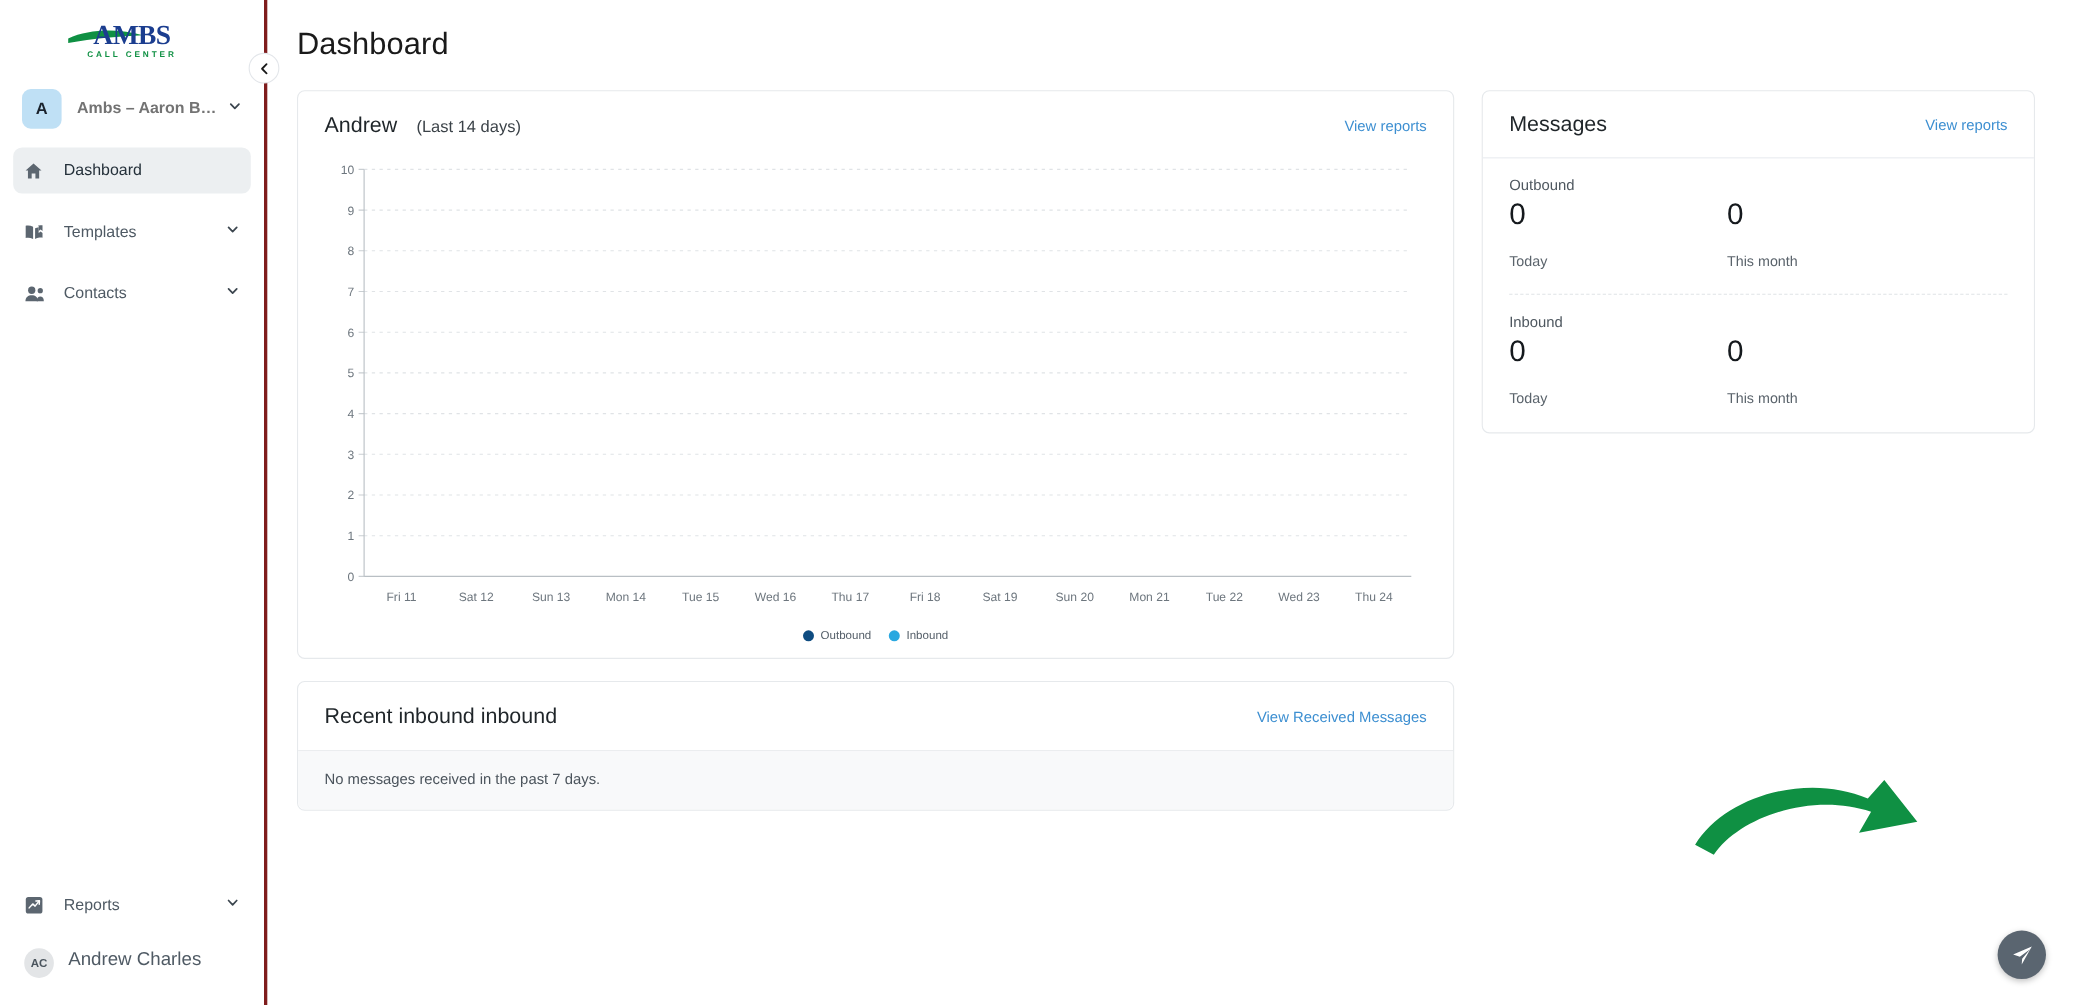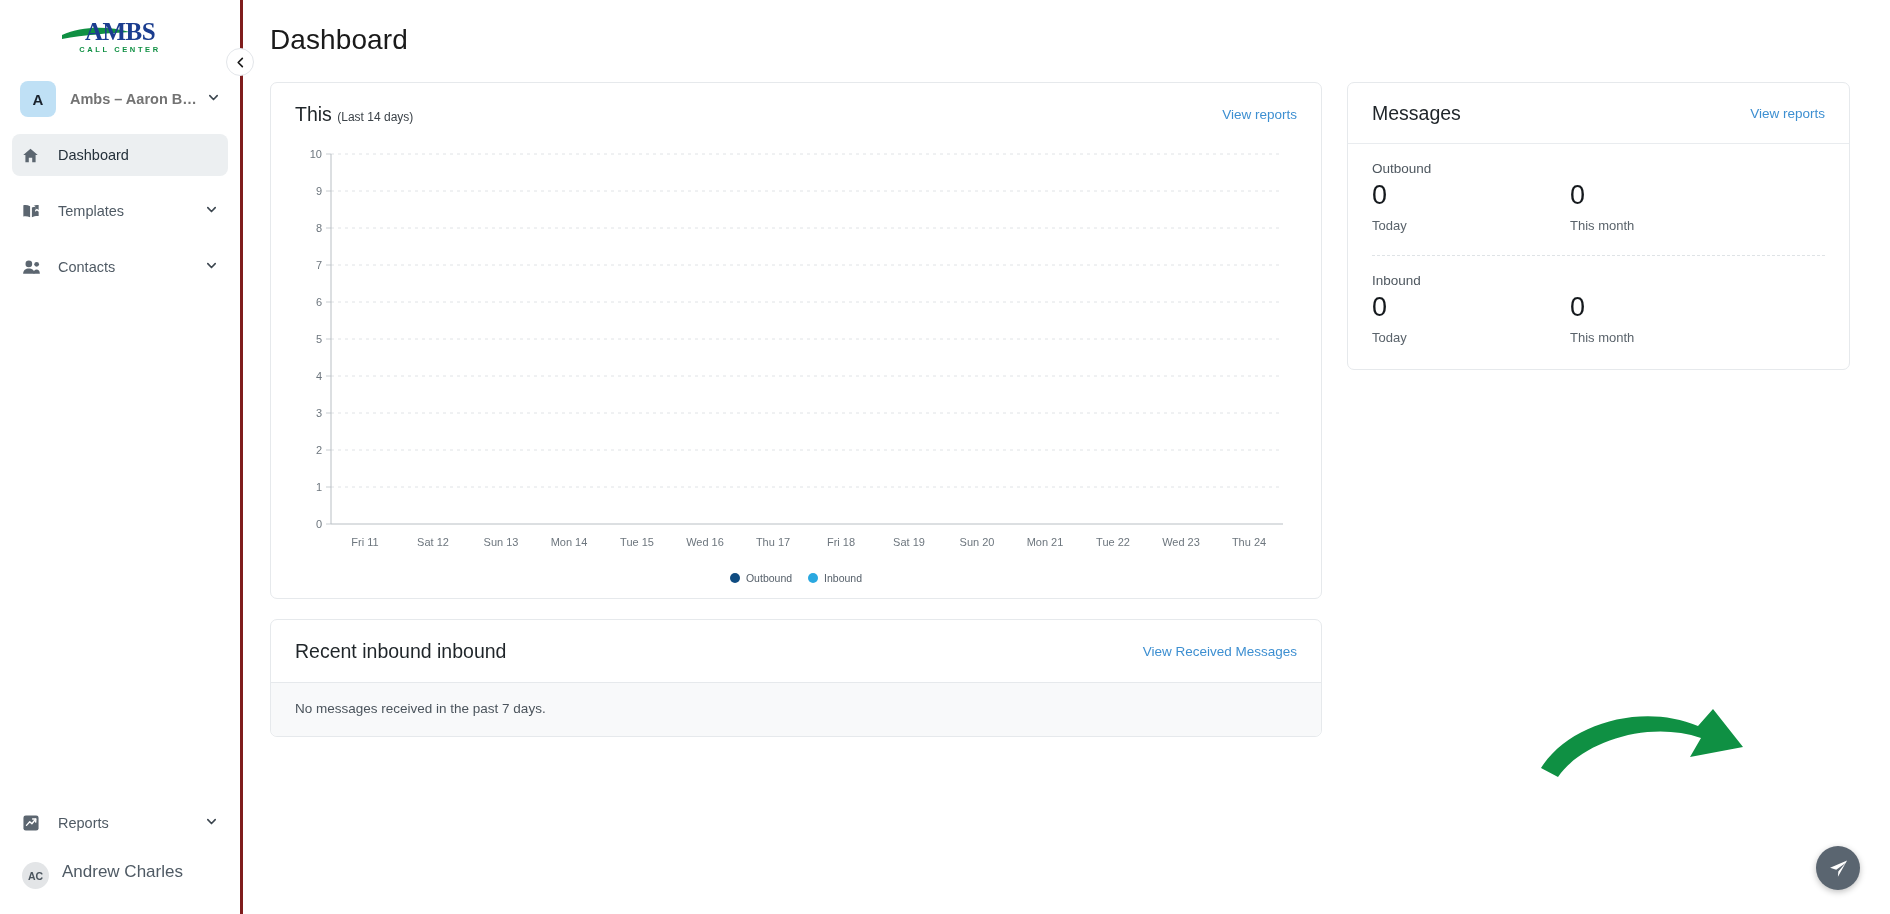--- a/index.html
+++ b/index.html
@@ -101,21 +101,21 @@
 
   .card {
     background: #ffffff; border: 1px solid #e6e9ec;
     border-radius: 7px;
   }
   .card-head {
     display: flex; align-items: center; justify-content: space-between;
     padding: 20px 24px 18px 24px;
   }
   .card-title { font-size: 19.5px; color: #1f2529; font-weight: 400; }
-  .card-title .sub { font-size: 12px; color: #3b4248; }
+  .card-title .sub { font-size: 15px; color: #3b4248; margin-left: 12px; }
   .link {
     font-size: 13.5px; color: #3d8fd1; cursor: pointer;
     text-decoration: none;
   }
 
   
   .chart-body { padding: 0 22px 14px 22px; }
   .chart-area { position: relative; height: 420px; }
   .legend {
     display: flex; align-items: center; justify-content: center;
@@ -143,21 +143,21 @@
     padding: 19px 24px 18px 24px; border-bottom: 1px solid #e9ecef; text-align: right;
   }
   .msg-section { padding: 17px 24px 6px 24px; }
   .msg-label { font-size: 13.5px; color: #4e575f; }
   .msg-stats { display: flex; margin-top: 3px; }
   .msg-stat { width: 198px; flex: 0 0 198px; }
   .msg-num {
     font-size: 27px; color: #15191d; font-weight: 300;
     line-height: 1.22; letter-spacing: .3px;
   }
-  .msg-cap { font-size: 13px; color: #5a636b; margin-top: 6px; }
+  .msg-cap { font-size: 13px; color: #5a636b; margin-top: 18px; }
   .msg-divider {
     height: 0; margin: 16px 24px 0 24px;
     border-top: 1px dashed #dfe3e6;
   }
   .msg-section.last { padding-bottom: 24px; }
 
   
   .arrow-anno {
     position: absolute; left: 1295px; top: 700px;
     pointer-events: none;
@@ -276,21 +276,21 @@
   <main class="main">
     <h1 class="page-title">Dashboard</h1>
 
     <div class="content-grid">
 
       <div class="col-left">
 
         <section class="card">
           <div class="card-head">
             <div class="card-title">
-              <span>This</span>
+              <span>Andrew</span>
               <span class="sub">(Last 14 days)</span>
             </div>
             <a class="link">View reports</a>
           </div>
           <div class="chart-body">
             <div class="chart-area">
               <svg id="usage-svg" width="1006" height="420" viewBox="0 0 1006 420">
                   <line x1="33" y1="380" x2="38" y2="380" stroke="#c9ced2" stroke-width="1"></line>
                   <text x="29" y="384" text-anchor="end" font-size="11" fill="#6d767e" font-family="Liberation Sans, sans-serif">0</text>
                   <line x1="38" y1="343" x2="990" y2="343" stroke="#e0e3e6" stroke-width="1" stroke-dasharray="3 4"></line>

